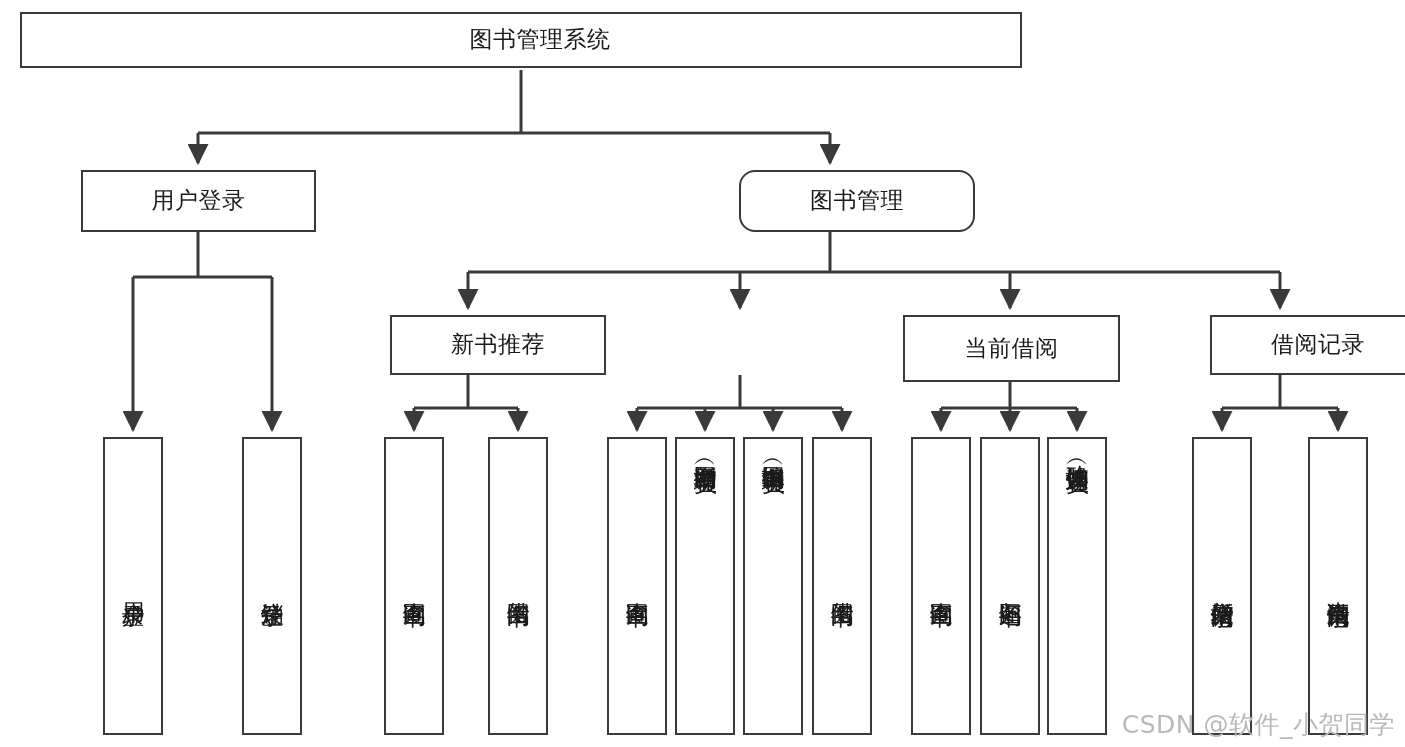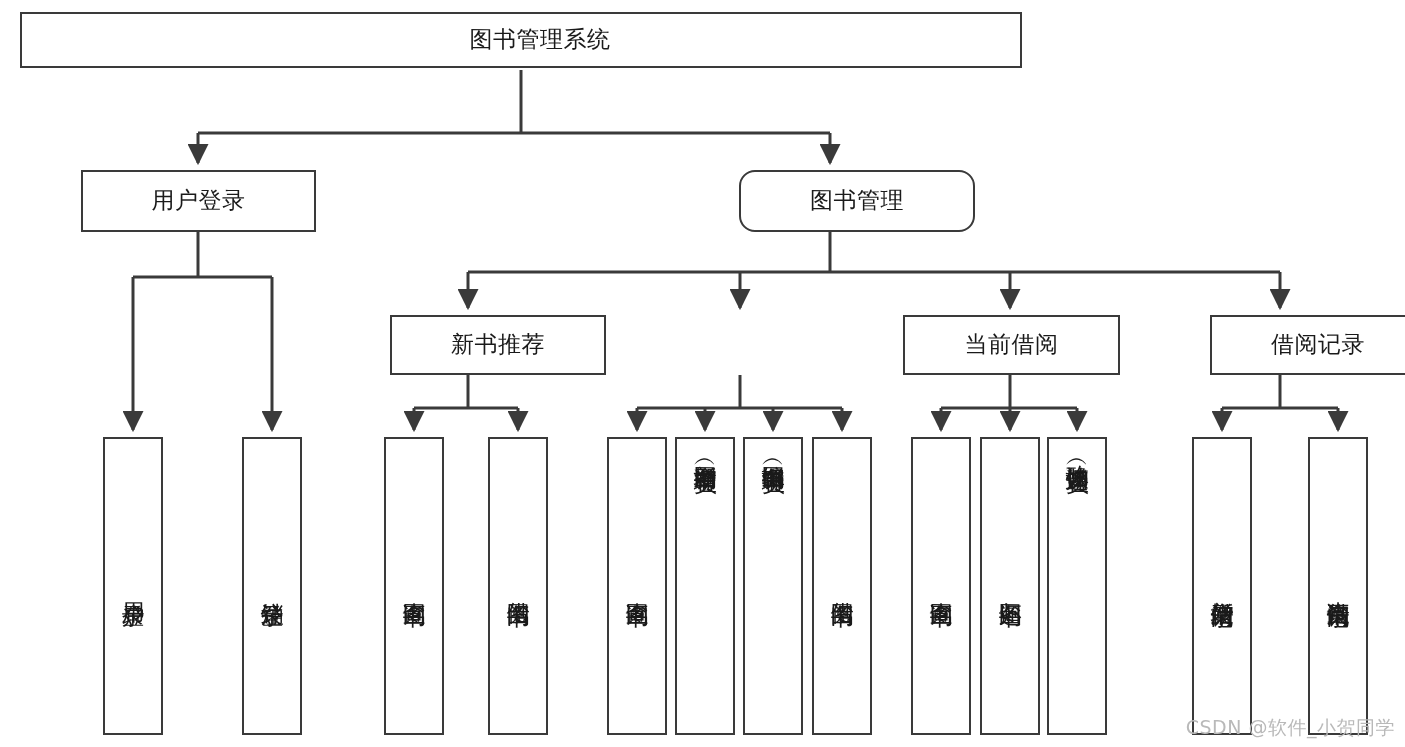--- a/index.html
+++ b/index.html
@@ -54,21 +54,21 @@
     padding-top: 8px;
   }
   .leaf-box.center-v {
     align-items: center;
     padding-top: 0;
   }
   #watermark {
     position: absolute;
     right: 10px;
     bottom: 6px;
-    font-size: 19px;
+    font-size: 25px;
     color: #b9b9b9;
     letter-spacing: 0.5px;
     white-space: nowrap;
     pointer-events: none;
   }
 </style>
 </head>
 <body>
 
 <div id="canvas">
@@ -133,21 +133,21 @@
 
   <div class="node-box" style="left:739px; top:170px; width:236px; height:62px;border-radius:16px;">
     <span class="node-label-h">图书管理</span>
   </div>
 
   <div class="node-box" style="left:362px; top:315px; width:216px; height:60px;margin-left:28px;">
     <span class="node-label-h">新书推荐</span>
   </div>
 
 
-  <div class="node-box" style="left:903px; top:315px; width:217px; height:60px;">
+  <div class="node-box" style="left:903px; top:315px; width:217px; height:67px;">
     <span class="node-label-h">当前借阅</span>
   </div>
 
   <div class="node-box" style="left:1172px; top:315px; width:216px; height:60px;margin-left:38px;">
     <span class="node-label-h">借阅记录</span>
   </div>
 
   <div class="node-box leaf-box center-v" style="left:103px; top:437px; width:60px; height:298px;">
     <span class="node-label-v">用户登录</span>
   </div>

